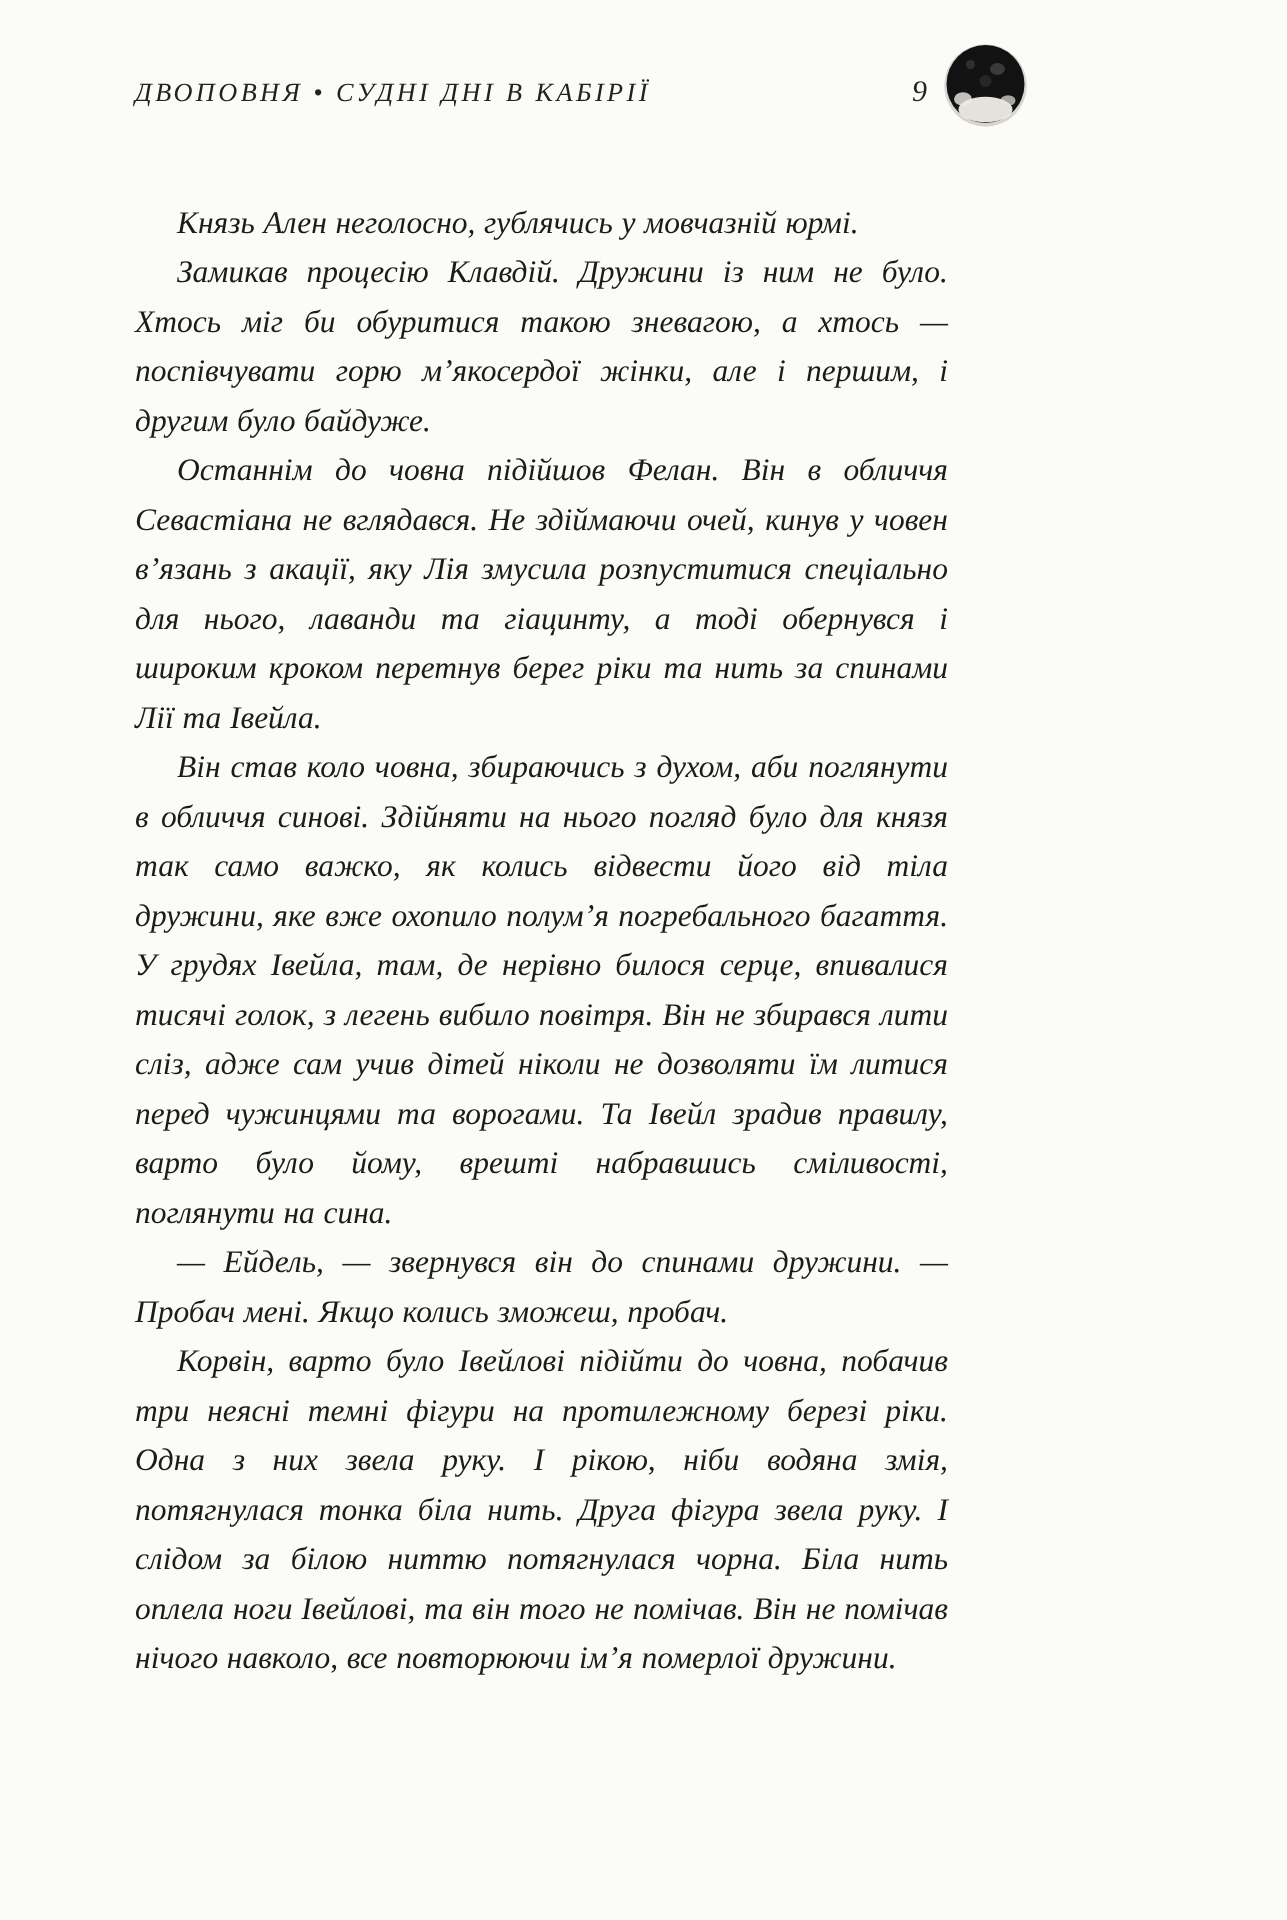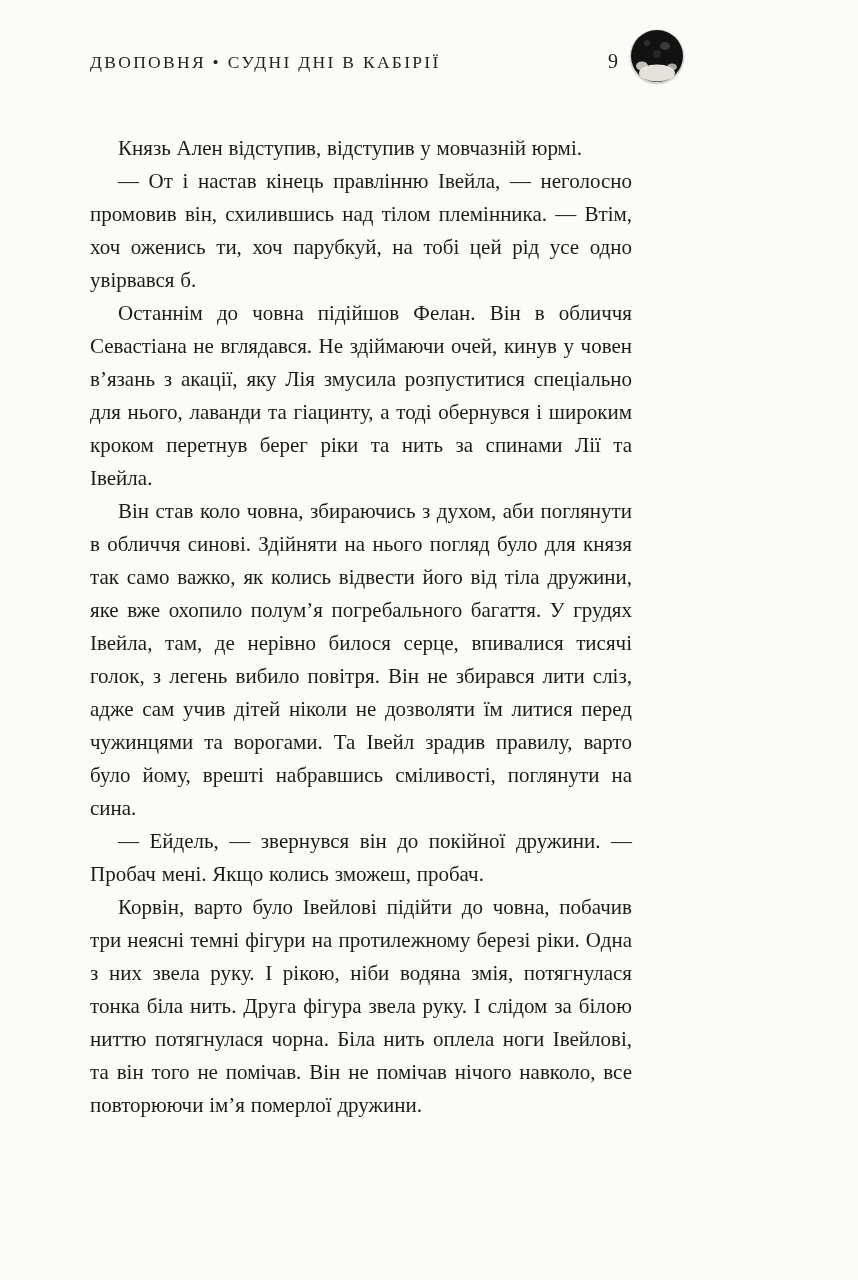--- a/index.html
+++ b/index.html
@@ -14,20 +14,21 @@
     font-family: "Liberation Serif", "DejaVu Serif", serif;
     overflow: hidden;
     box-sizing: border-box;
   }
   .page {
     position: relative;
     box-sizing: border-box;
     width: 688px;
     height: 1280px;
     padding: 50px 56px 36px 90px;
+    font-style: italic;
   }
   .page-header {
     position: relative;
     display: flex;
     align-items: baseline;
     justify-content: space-between;
     height: 40px;
   }
   .running-title {
     font-size: 17.5px;
@@ -76,21 +77,21 @@
         <ellipse cx="14" cy="38" rx="6" ry="4.5" fill="#efece5" opacity="0.8"></ellipse>
         <ellipse cx="44" cy="39" rx="5" ry="3.5" fill="#e8e5de" opacity="0.7"></ellipse>
         <ellipse cx="37" cy="18" rx="5" ry="4" fill="#3a3a3a"></ellipse>
         <circle cx="19" cy="15" r="3" fill="#2f2f2f"></circle>
         <circle cx="29" cy="26" r="4" fill="#262626"></circle>
       </svg>
     </span>
   </header>
 
   <main class="body-text">
-    <p>Князь Ален відступив, відступив у мовчазній юрмі.</p>
-    <p>— От і настав кінець правлінню Івейла, — неголосно промовив він, схилившись над тілом племінника. — Втім, хоч оженись ти, хоч парубкуй, на тобі цей рід усе одно увірвався б.</p>
+    <p>Князь Ален неголосно, гублячись у мовчазній юрмі.</p>
+    <p>Замикав процесію Клавдій. Дружини із ним не було. Хтось міг би обуритися такою зневагою, а хтось — поспівчувати горю м’якосердої жінки, але і першим, і другим було байдуже.</p>
     <p>Останнім до човна підійшов Фелан. Він в обличчя Севастіана не вглядався. Не здіймаючи очей, кинув у човен в’язань з акації, яку Лія змусила розпуститися спеціально для нього, лаванди та гіацинту, а тоді обернувся і широким кроком перетнув берег ріки та нить за спинами Лії та Івейла.</p>
     <p>Він став коло човна, збираючись з духом, аби поглянути в обличчя синові. Здійняти на нього погляд було для князя так само важко, як колись відвести його від тіла дружини, яке вже охопило полум’я погребального багаття. У грудях Івейла, там, де нерівно билося серце, впивалися тисячі голок, з легень вибило повітря. Він не збирався лити сліз, адже сам учив дітей ніколи не дозволяти їм литися перед чужинцями та ворогами. Та Івейл зрадив правилу, варто було йому, врешті набравшись сміливості, поглянути на сина.</p>
-    <p>— Ейдель, — звернувся він до покійної дружини. — Пробач мені. Якщо колись зможеш, пробач.</p>
+    <p>— Ейдель, — звернувся він до спинами дружини. — Пробач мені. Якщо колись зможеш, пробач.</p>
     <p>Корвін, варто було Івейлові підійти до човна, побачив три неясні темні фігури на протилежному березі ріки. Одна з них звела руку. І рікою, ніби водяна змія, потягнулася тонка біла нить. Друга фігура звела руку. І слідом за білою ниттю потягнулася чорна. Біла нить оплела ноги Івейлові, та він того не помічав. Він не помічав нічого навколо, все повторюючи ім’я померлої дружини.</p>
   </main>
 
 </div>
 
 </body></html>

